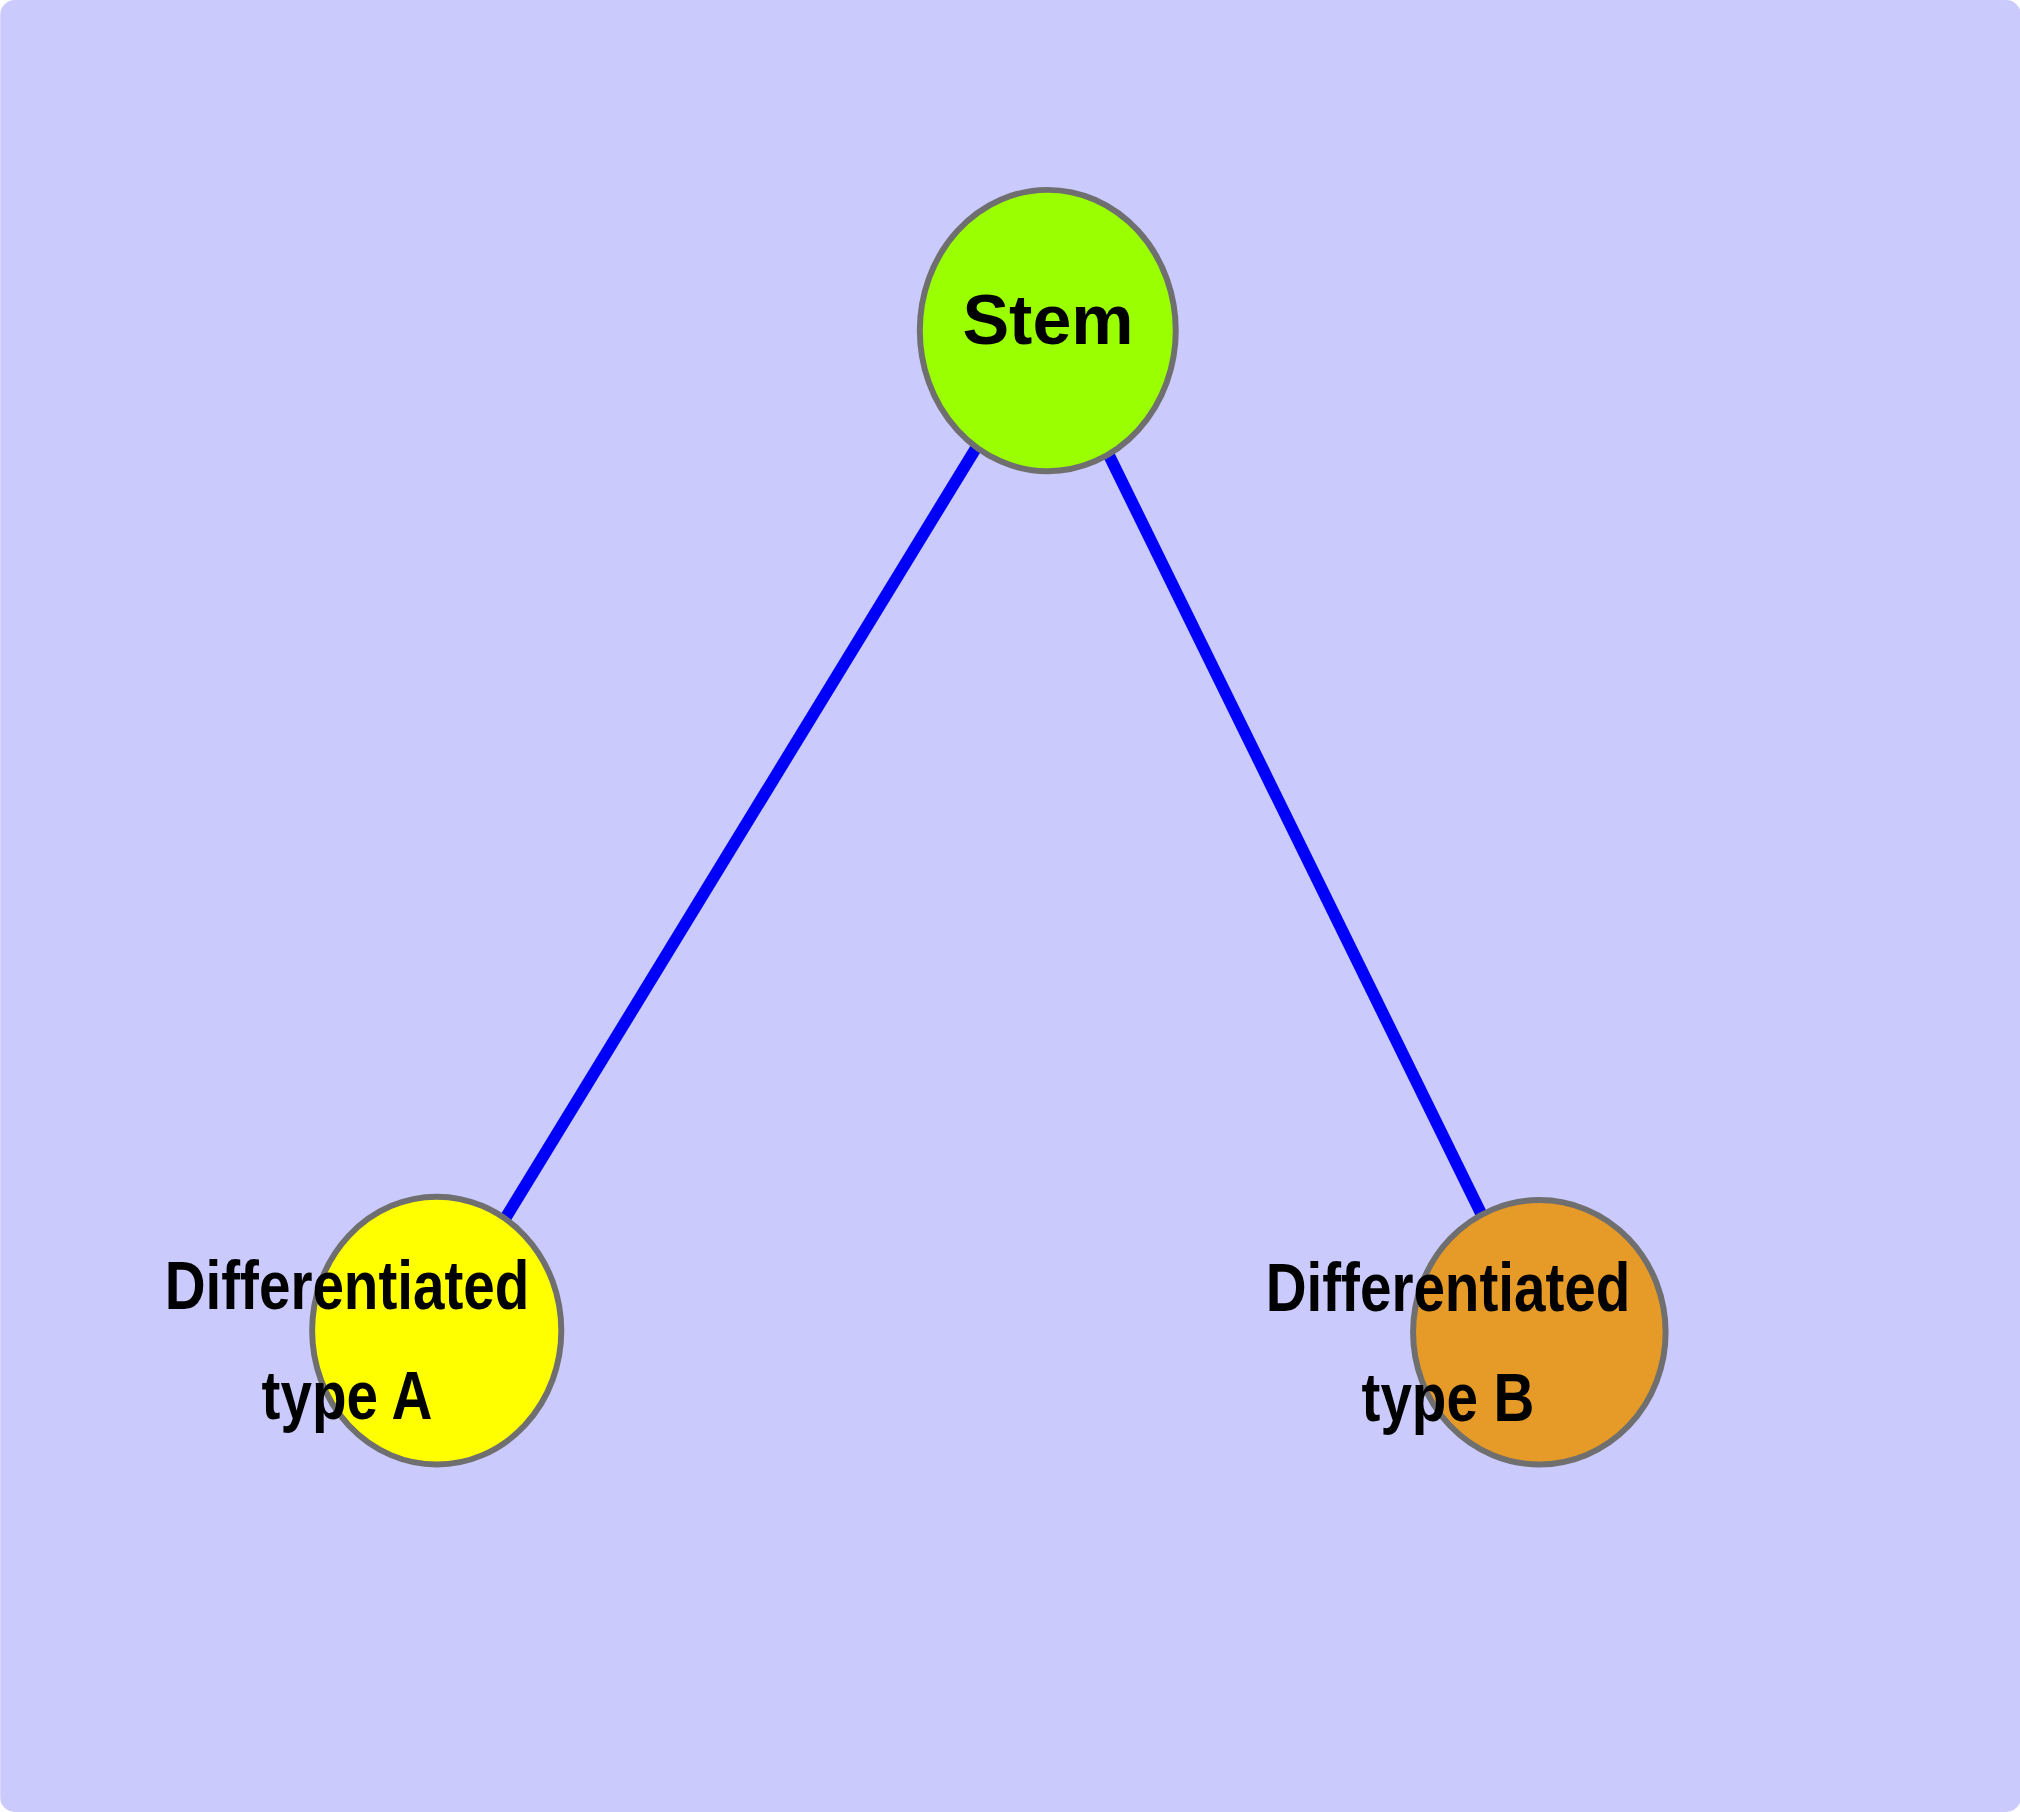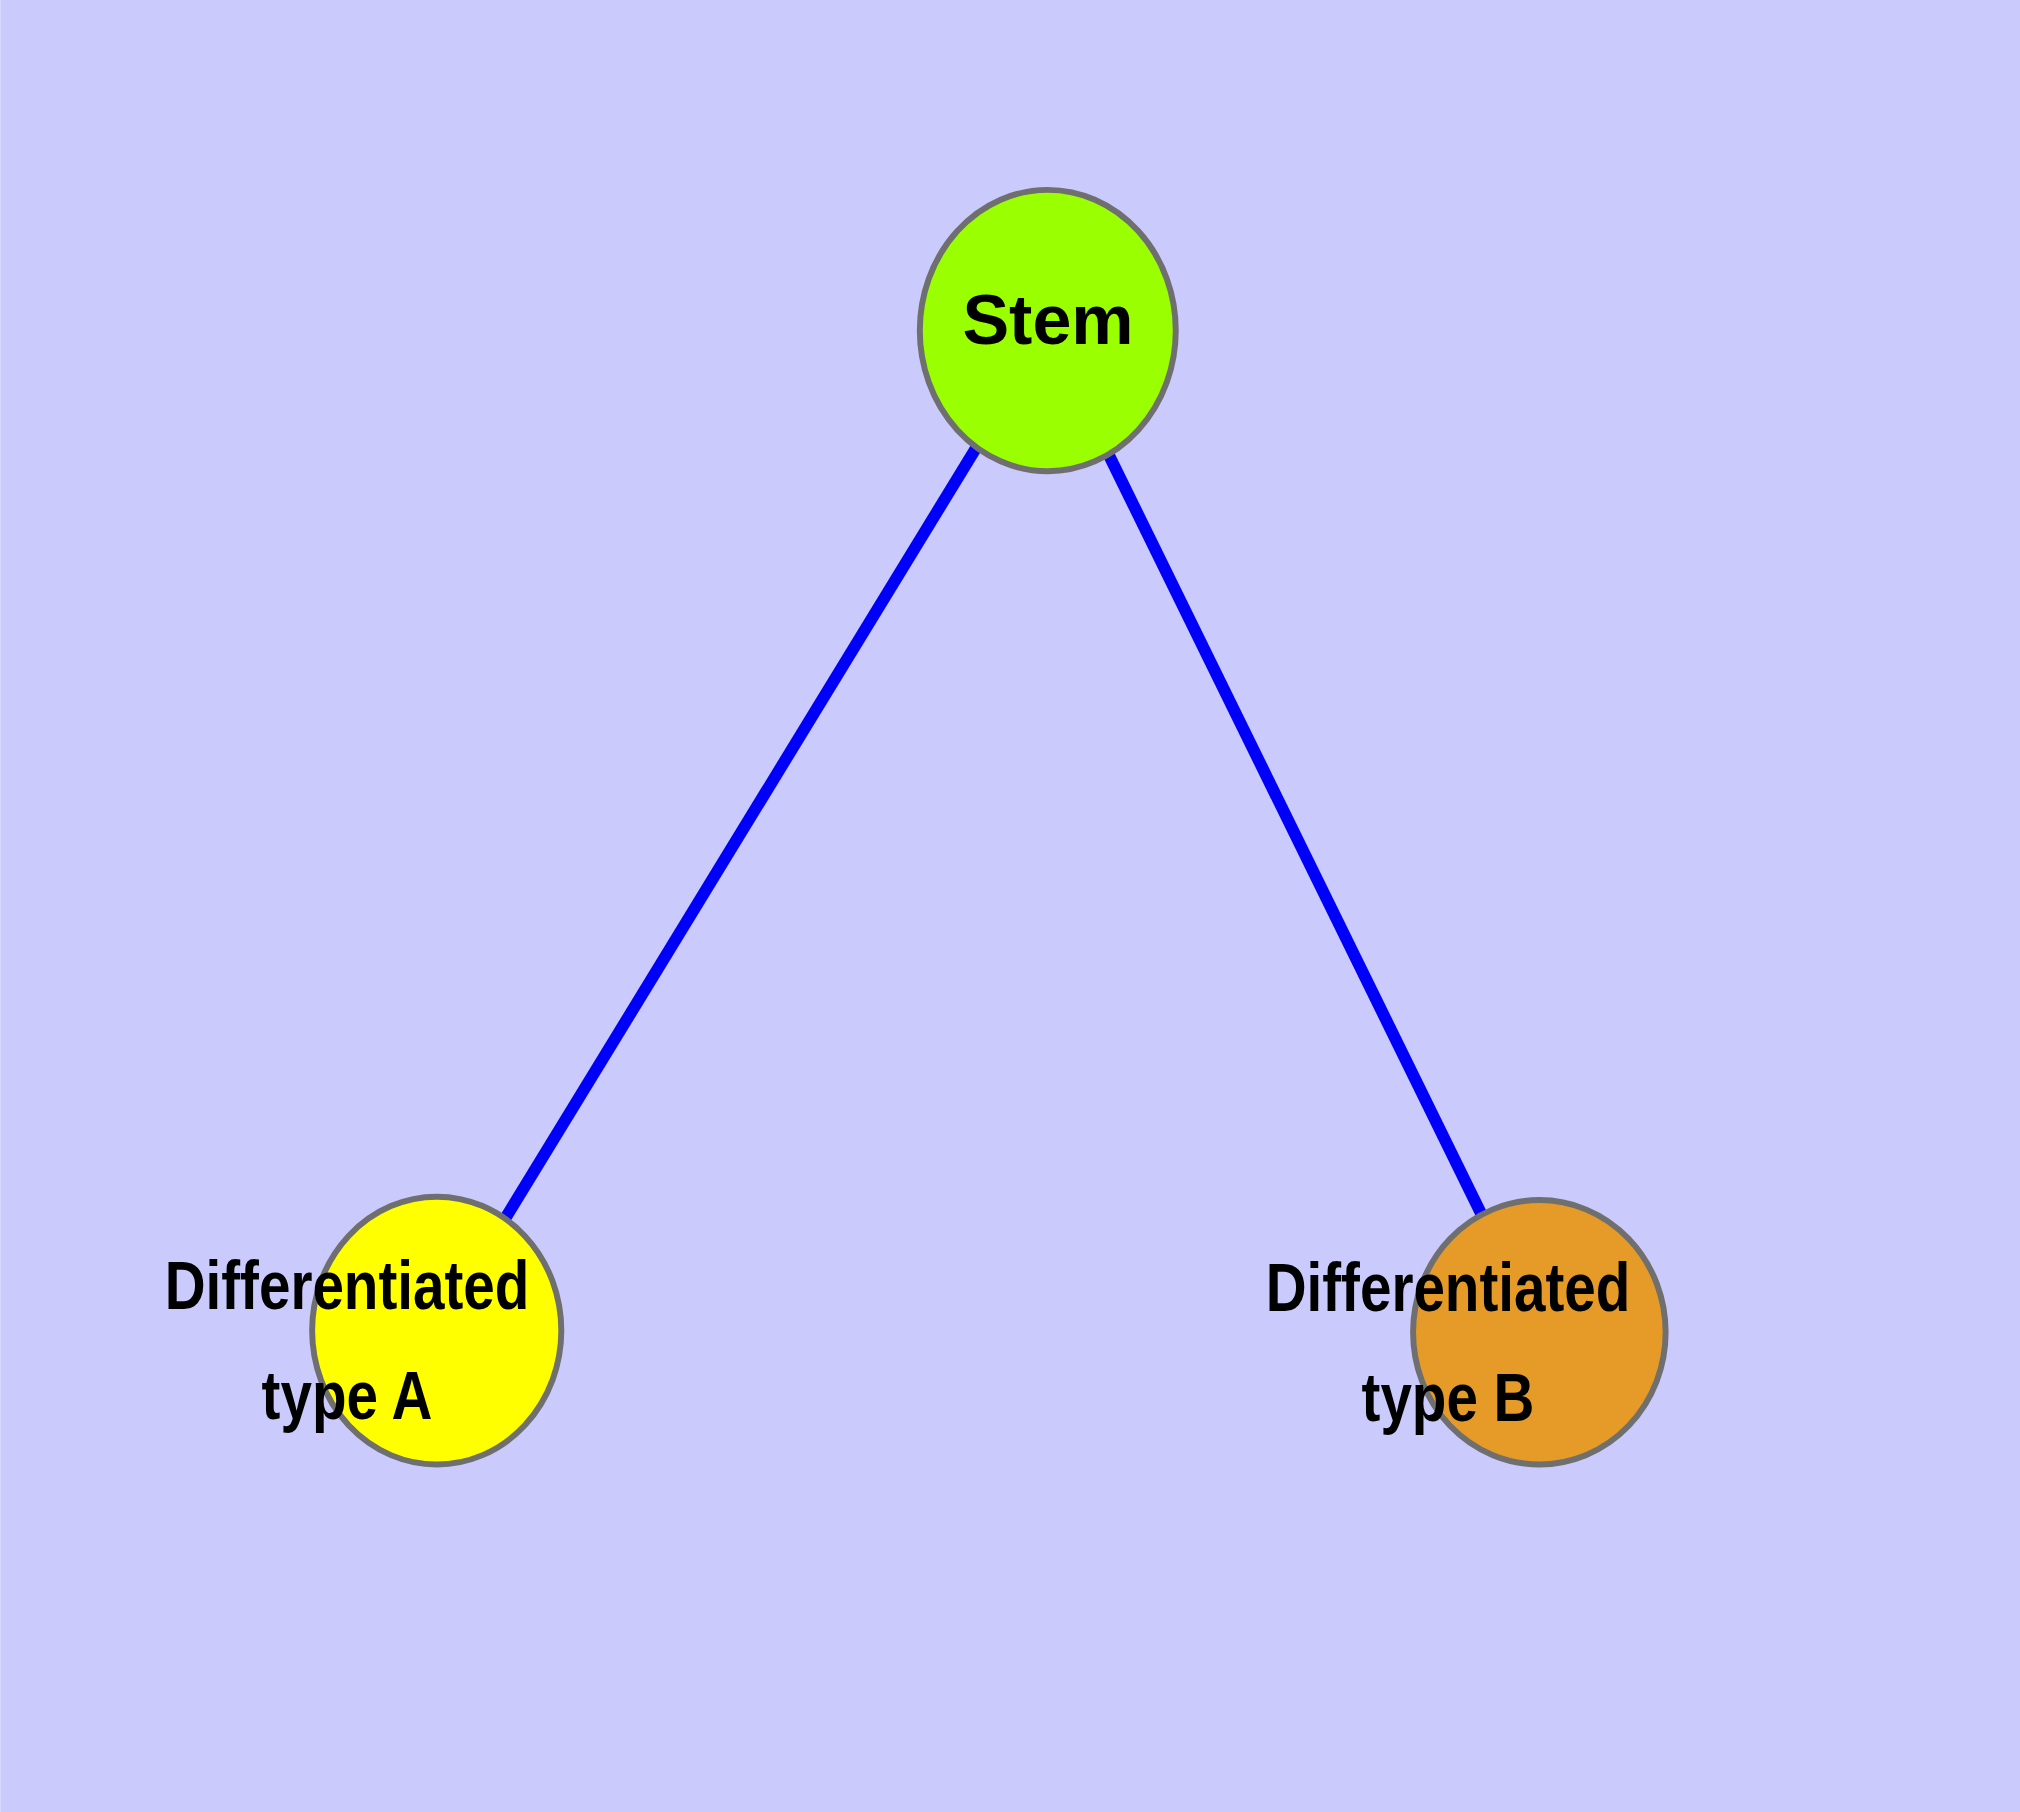--- a/index.html
+++ b/index.html
@@ -5,20 +5,21 @@
   html, body {
     margin: 0;
     padding: 0;
   }
   .canvas {
     position: relative;
     width: 2021px;
     height: 1812px;
     overflow: hidden;
     font-family: "Liberation Sans", sans-serif;
+    border-radius: 15px;
   }
   .canvas svg {
     position: absolute;
     left: 0;
     top: 0;
     display: block;
   }
   .node-label {
     position: absolute;
     color: #000000;

